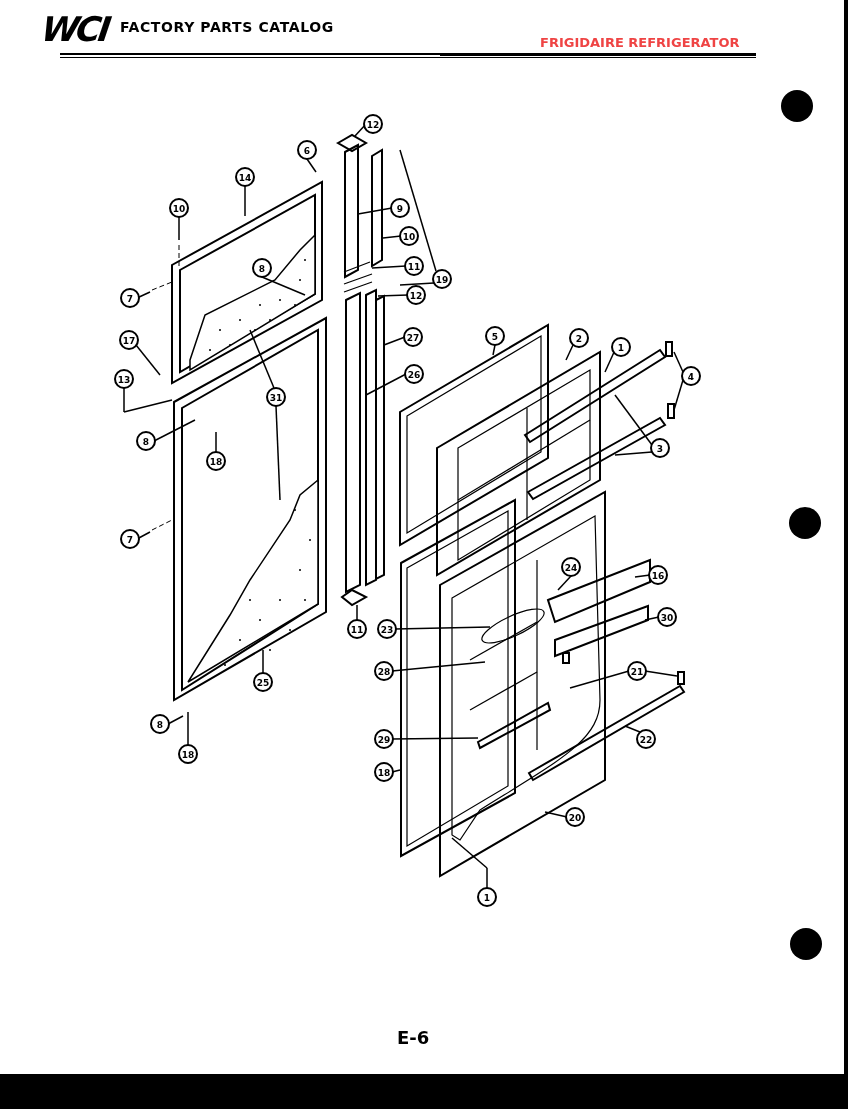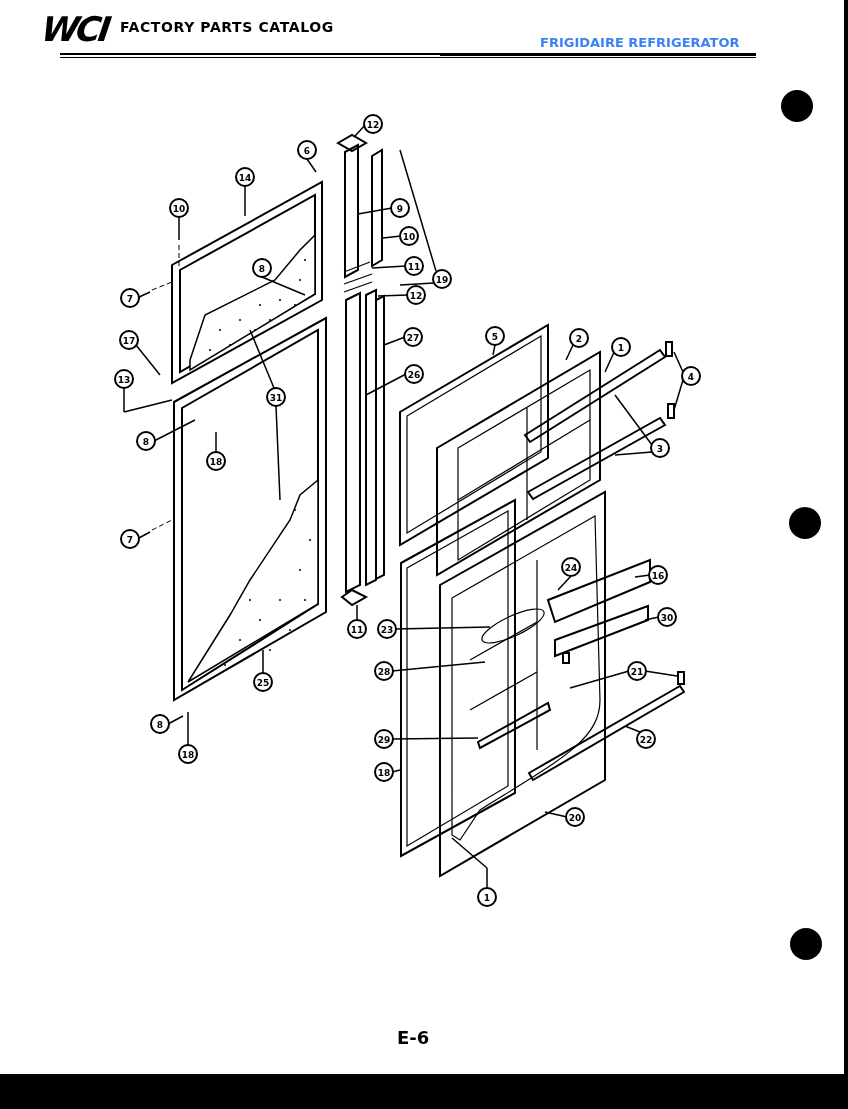--- a/index.html
+++ b/index.html
@@ -1,20 +1,20 @@
 <!DOCTYPE html>
 <html><head>
 <meta charset="utf-8">
 <style>
   html, body { margin: 0; padding: 0; background: #ffffff; }
   body { width: 848px; height: 1109px; position: relative; overflow: hidden; font-family: "Liberation Sans", sans-serif; }
   .page { position: absolute; left: 0; top: 0; width: 848px; height: 1109px; background: #fff; }
   .logo { position: absolute; left: 42px; top: 12px; font-family: "DejaVu Sans", sans-serif; font-weight: 900; font-style: italic; font-size: 34px; letter-spacing: -3px; color: #000; transform: skewX(-8deg); line-height: 34px; }
   .catalog-title { position: absolute; left: 120px; top: 19px; font-family: "DejaVu Sans", sans-serif; font-weight: 900; font-size: 14px; letter-spacing: 0.6px; color: #000; }
-  .product-title { position: absolute; left: 540px; top: 35px; font-family: "DejaVu Sans", sans-serif; font-weight: 900; font-size: 13px; color: #3b82f6; }
+  .product-title { position: absolute; left: 540px; top: 35px; font-family: "DejaVu Sans", sans-serif; font-weight: 900; font-size: 13px; color: #ef4444; }
   .rule-left { position: absolute; left: 60px; top: 53px; width: 380px; height: 2px; background: #000; }
   .rule-right { position: absolute; left: 440px; top: 53px; width: 316px; height: 3px; background: #000; }
   .rule-right2 { position: absolute; left: 60px; top: 57px; width: 696px; height: 1px; background: #000; }
   .binder-hole { position: absolute; width: 32px; height: 32px; border-radius: 50%; background: #000; }
   .page-number { position: absolute; left: 397px; top: 1027px; font-family: "DejaVu Sans", sans-serif; font-weight: 900; font-size: 18px; color: #000; }
   .bottom-band { position: absolute; left: 0; top: 1074px; width: 848px; height: 35px; background: #000; }
   .right-edge { position: absolute; left: 844px; top: 0; width: 4px; height: 1075px; background: #000; }
   svg.diagram { position: absolute; left: 0; top: 0; }
   .callout circle { fill: #fff; stroke: #000; stroke-width: 2; }
   .callout text { font-family: "DejaVu Sans", sans-serif; font-weight: 900; font-size: 9px; text-anchor: middle; dominant-baseline: central; fill: #000; }

